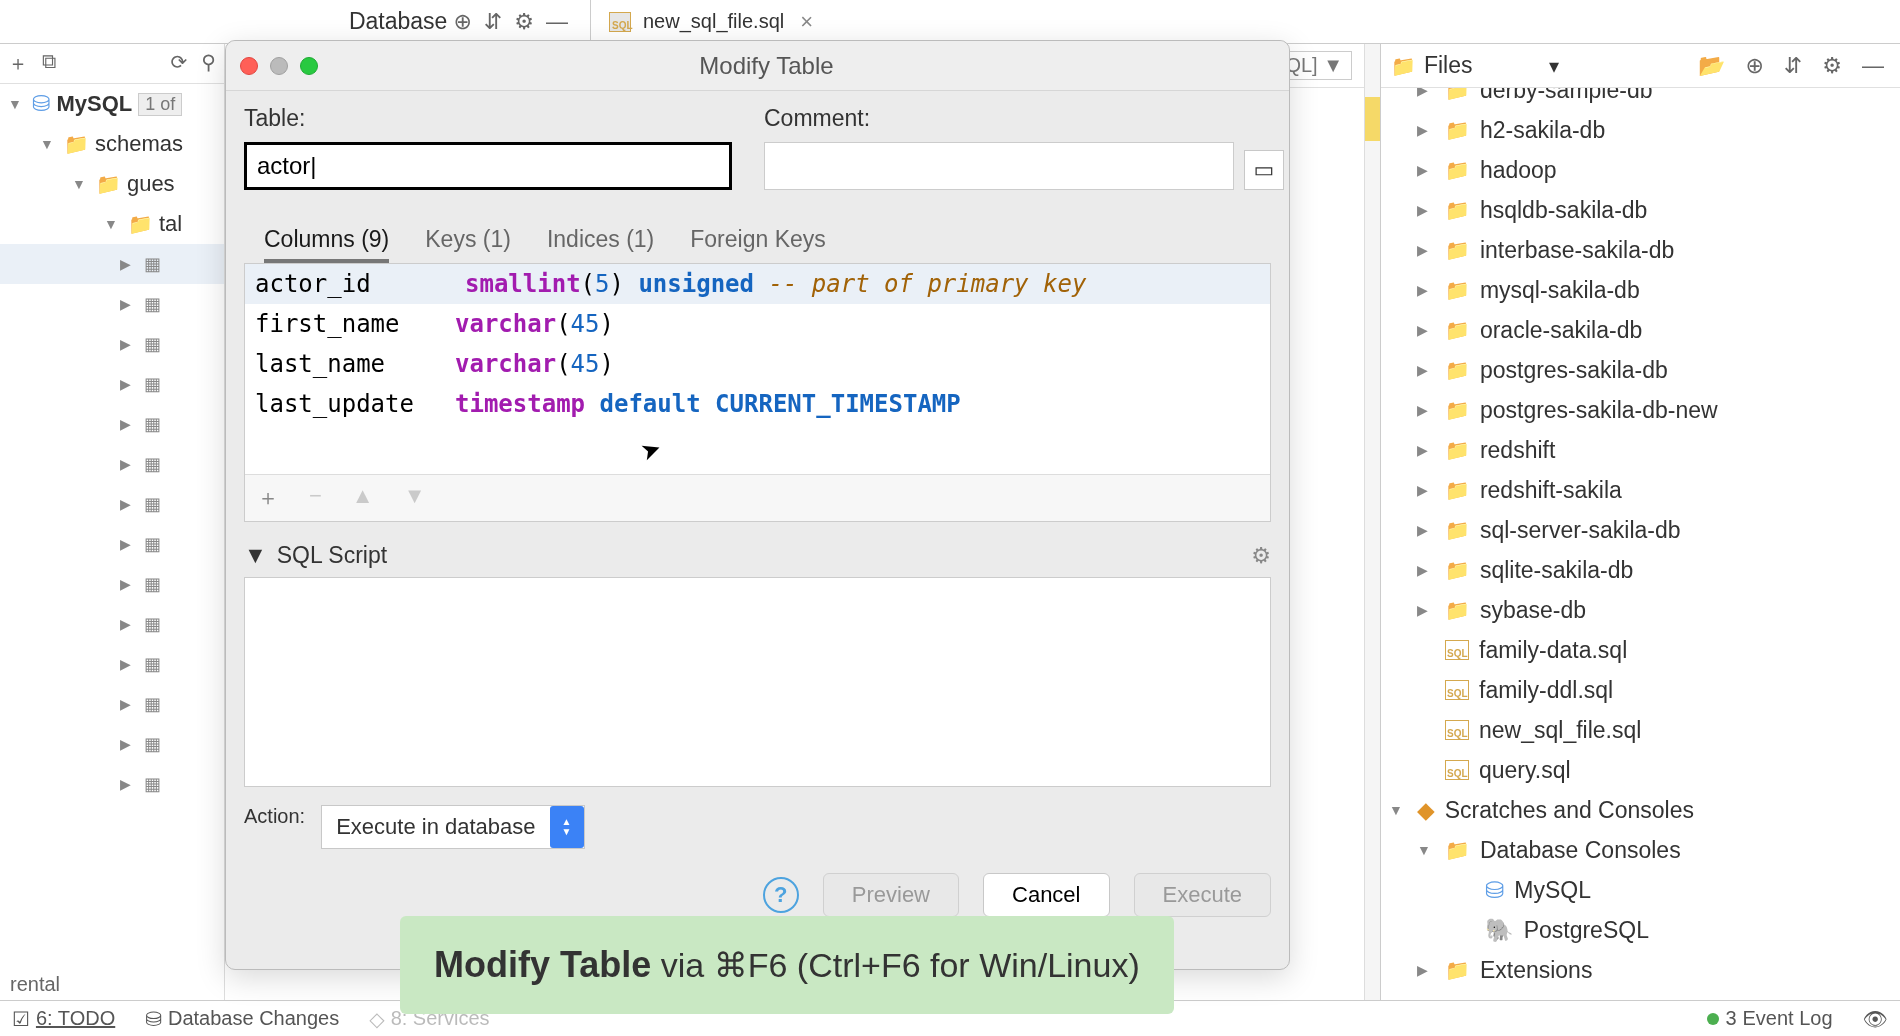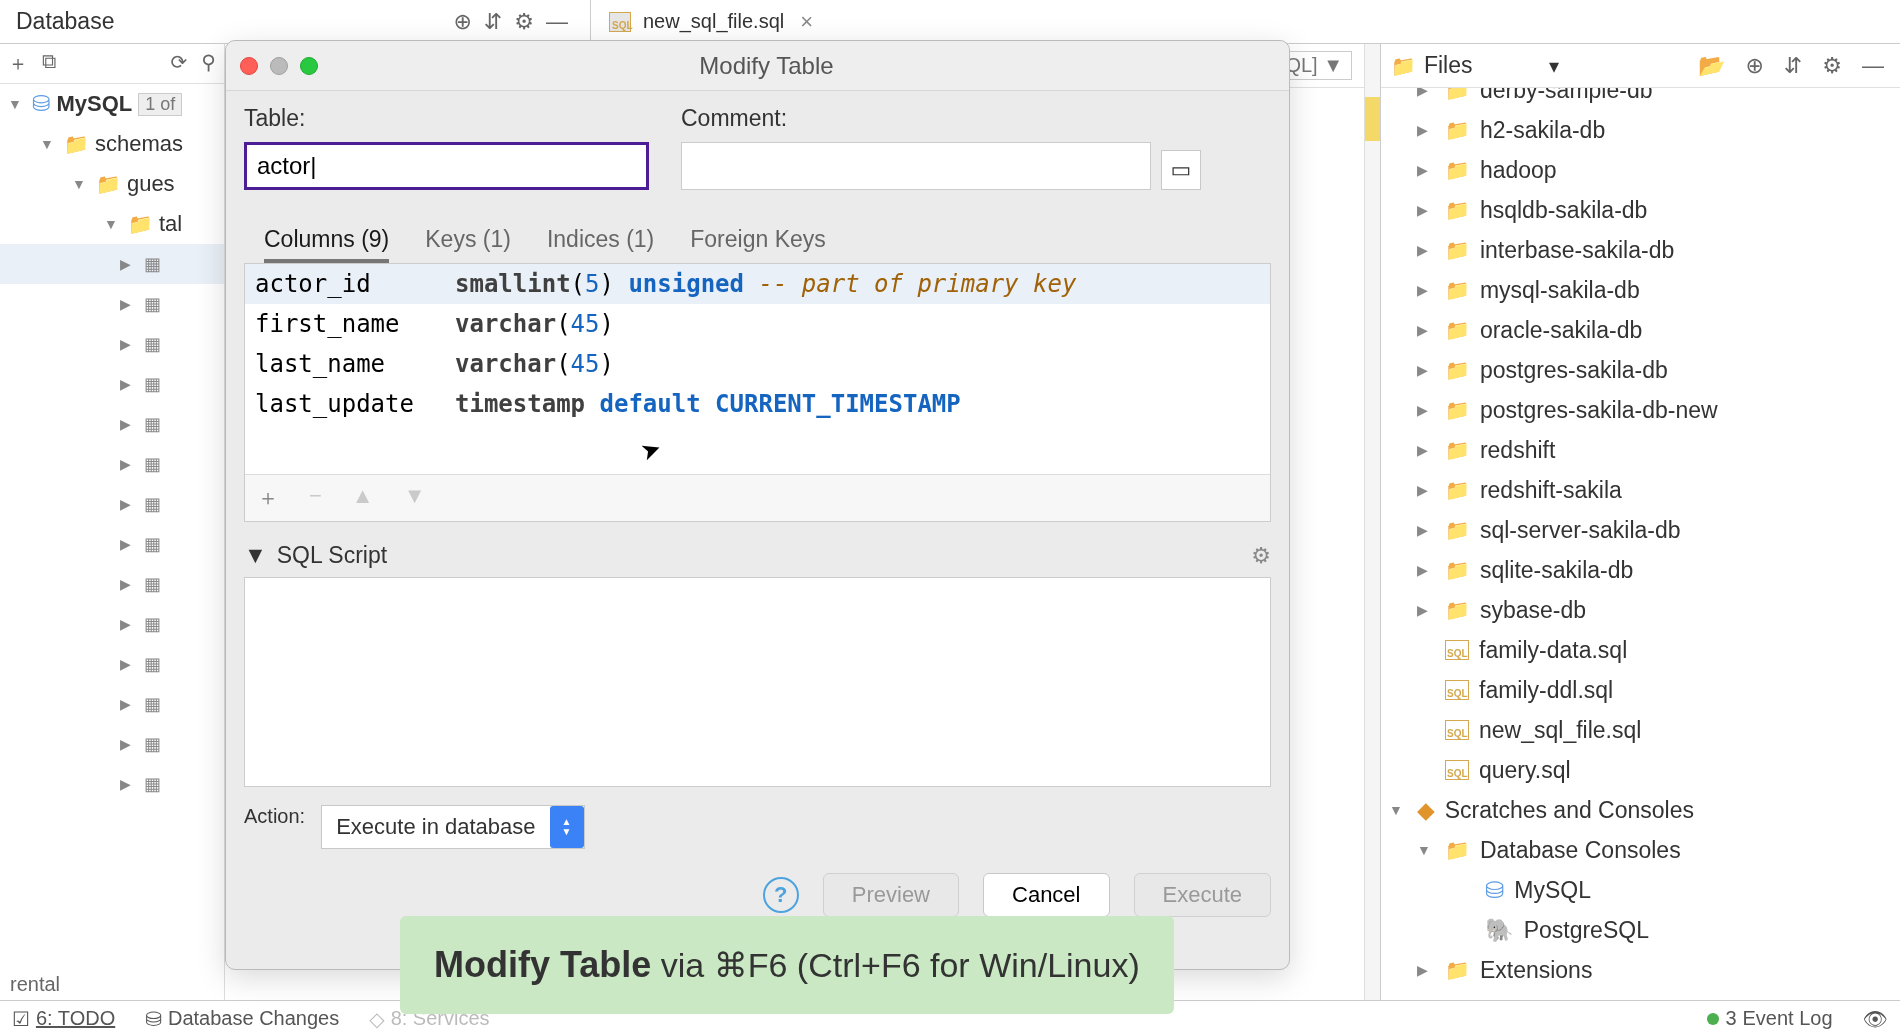--- a/index.html
+++ b/index.html
@@ -10,21 +10,21 @@
   color: #333;
   overflow: hidden;
   width: 1900px;
   height: 1036px;
   position: relative;
   transform-origin: top left;
 }
 .main-container { display: flex; flex-direction: column; width: 100%; height: 100%; }
 .top-bar { display: flex; height: 44px; border-bottom: 1px solid #ccc; align-items: center; }
 .tab-database { padding: 5px 16px; font-size: 23px; font-weight: 500; display: flex; align-items: center; width: 590px; }
-.tab-database span:first-child { flex: 1; }
+.tab-database span:first-child { flex: 1; text-align: right; }
 .tab-file {
   display: flex; align-items: center; padding: 0 18px; gap: 12px;
   border-left: 1px solid #ccc; height: 100%;
 }
 .sql-icon { width: 22px; height: 20px; background: #e6e6e6; border: 1px solid #d4a84e; font-size: 10px; color: #d4a84e; display: flex; align-items: flex-end; font-weight: 700; padding: 0 2px; }
 .icon-btn { color: #666; font-size: 22px; padding: 0 6px; cursor: pointer; }
 .close-x { color: #888; font-size: 22px; padding: 0 4px; }
 
 .body-row { display: flex; flex: 1; }
 .left-panel { width: 225px; border-right: 1px solid #ddd; display: flex; flex-direction: column; }
@@ -72,31 +72,31 @@
 .traffic { display: flex; gap: 12px; }
 .dot { width: 18px; height: 18px; border-radius: 50%; }
 .dot.red { background: #ff5f57; border: 1px solid #e24640; }
 .dot.yellow { background: #bbb; border: 1px solid #a0a0a0; }
 .dot.green { background: #28c940; border: 1px solid #1eaa33; }
 .dialog-title { flex: 1; text-align: center; font-size: 24px; color: #555; font-weight: 400; padding-right: 60px;}
 .dialog-body { padding: 14px 18px; flex: 1; display: flex; flex-direction: column; }
 .form-row { display: flex; gap: 32px; margin-bottom: 14px; }
 .form-col { display: flex; flex-direction: column; gap: 10px; }
 .form-label { font-size: 23px; color: #333; }
-.text-input { height: 48px; border: 3px solid #4c1d95; background: #fff; font-size: 24px; padding: 0 10px; font-family: inherit; outline: none; width: 405px;}
+.text-input { height: 48px; border: 3px solid #000000; background: #fff; font-size: 24px; padding: 0 10px; font-family: inherit; outline: none; width: 488px;}
 .text-input.comment { border: 1px solid #ccc; width: 470px;}
 .comment-btn { width: 40px; height: 40px; border: 1px solid #c8c8c8; background: #fff; display: flex; align-items: center; justify-content: center; font-size: 22px; align-self: flex-end; }
 .tabs-row { display: flex; gap: 36px; margin-top: 16px; padding: 0 20px;}
 .tab-item { font-size: 23px; color: #666; padding: 6px 0; }
 .tab-item.active { color: #1a1a1a; border-bottom: 4px solid #777; }
 .columns-box { border: 1px solid #ccc; background: #fff; margin-top: 0; }
 .col-row { padding: 6px 10px; font-family: "Menlo", "Consolas", monospace; font-size: 24px; display: flex;}
-.col-row.selected { background: #eaf0f7; }
+.col-row.selected { background: #eaf0f7; gap: 10px; }
 .col-name { width: 200px; color: #000;}
-.type-kw { color: #404040; font-weight: 700; margin-top: 18px; }
+.type-kw { color: #a21caf; font-weight: 700; margin-top: 18px; }
 .num { color: #1565c0; }
 .kw2 { color: #1565c0; font-weight: 700; }
 .paren { color: #000; }
 .comment-txt { color: #a16207; font-style: italic; }
 .col-toolbar { display: flex; gap: 30px; padding: 8px 12px; border-top: 1px solid #ddd; background: #f7f7f7; color: #888; font-size: 22px; }
 .col-toolbar span { cursor: pointer; }
 .script-header { display: flex; align-items: center; gap: 10px; margin-top: 20px; font-size: 23px; color: #333; }
 .script-header .flex { flex: 1;}
 .gear { color: #888; font-size: 22px; }
 .script-box { border: 1px solid #ccc; background: #fff; height: 210px; margin-top: 8px;}

